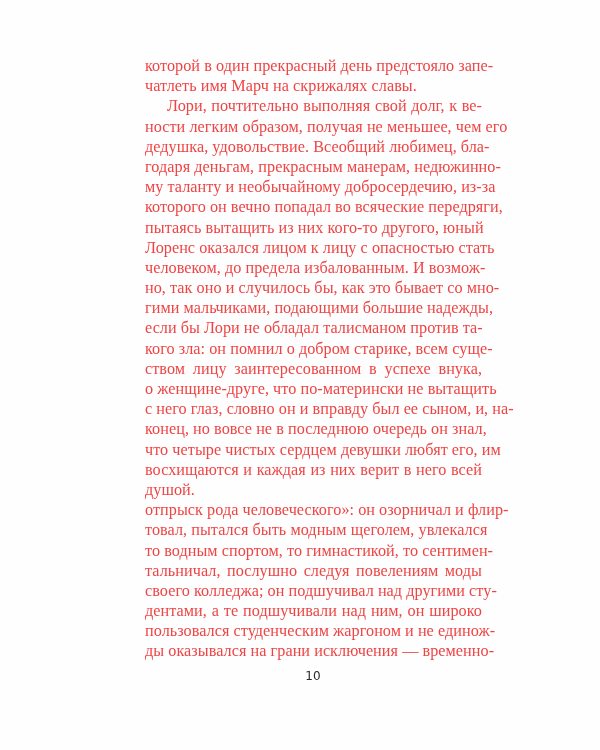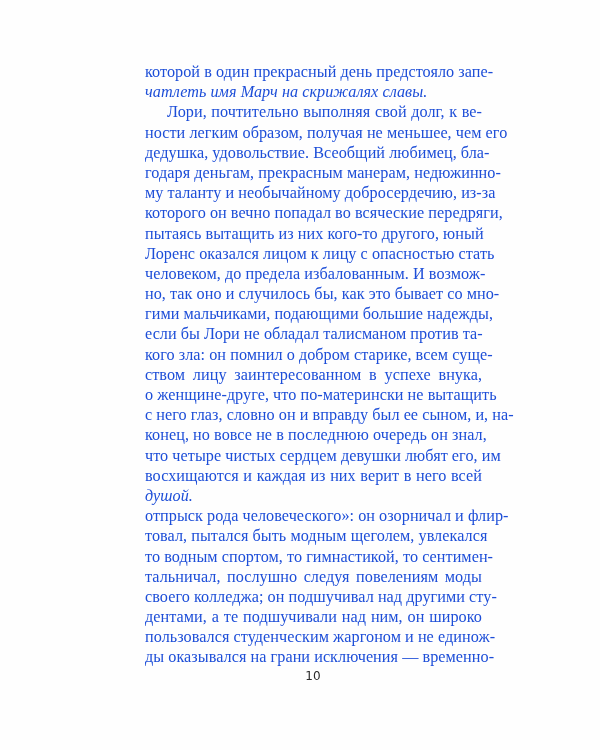--- a/index.html
+++ b/index.html
@@ -10,38 +10,38 @@
     overflow: hidden;
   }
   .page {
     position: absolute;
     left: 0; top: 0; width: 600px; height: 750px;
     background: #fefefe;
   }
   .text-block {
     position: absolute;
     left: 145px;
-    top: 62px;
+    top: 56px;
     width: 337px;
     font-family: "DejaVu Serif", "Liberation Serif", serif;
     font-size: 14.6px;
     line-height: 20.2px;
-    color: #1d4ed8;
+    color: #ef4444;
   }
   .line {
     display: block;
     height: 20.2px;
     white-space: nowrap;
     text-align: justify;
     text-align-last: justify;
     font-family: "Liberation Serif", serif;
     font-size: 16.2px;
     letter-spacing: 0.05px;
   }
-  .line.last { text-align-last: left; font-style: italic; }
+  .line.last { text-align-last: left; }
   .line.indent { padding-left: 22px; font-family: Liberation Serif, serif; }
   .page-number {
     position: absolute;
     left: 0; width: 600px;
     top: 669px;
     text-align: center;
     font-family: "DejaVu Sans", sans-serif;
     font-size: 12px;
     color: #2a2a2a;
     padding-left: 26px;

